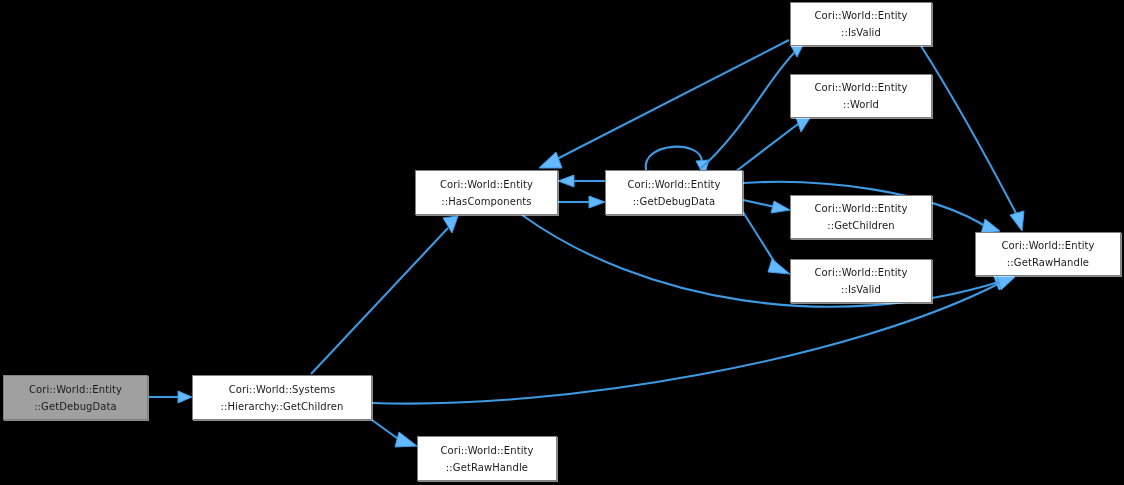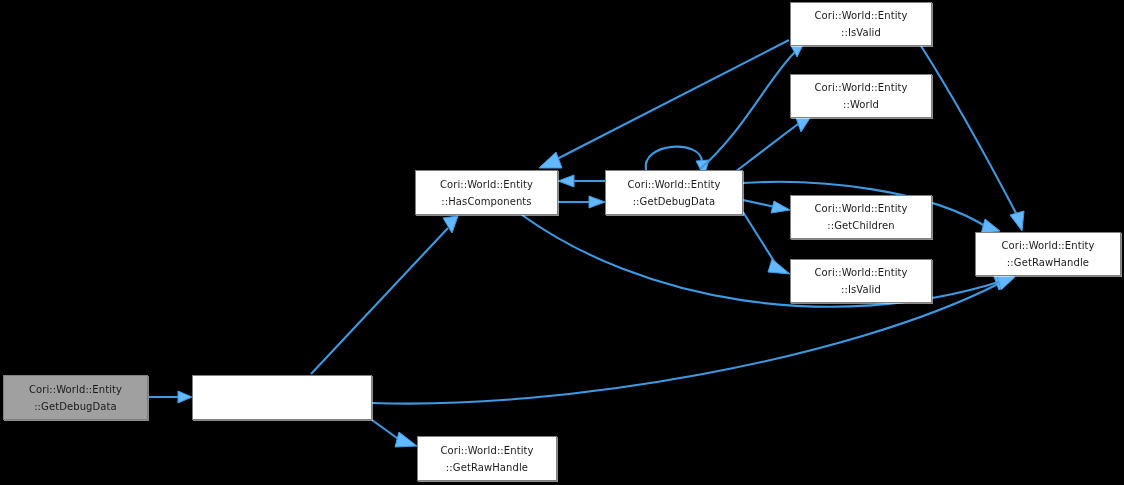--- a/index.html
+++ b/index.html
@@ -139,20 +139,22 @@
     </g>
 
   </svg>
 
   <div class="node highlight" style="left:3px; top:375px; width:145px; height:45px;">
     <span class="ln">Cori::World::Entity</span>
     <span class="ln">::GetDebugData</span>
   </div>
 
   <div class="node" style="left:192px; top:375px; width:180px; height:45px;">
+    <span class="ln">Cori::World::Systems</span>
+    <span class="ln">::Hierarchy::GetChildren</span>
   </div>
 
   <div class="node" style="left:415px; top:170px; width:143px; height:45px;">
     <span class="ln">Cori::World::Entity</span>
     <span class="ln">::HasComponents</span>
   </div>
 
   <div class="node" style="left:605px; top:170px; width:138px; height:45px;">
     <span class="ln">Cori::World::Entity</span>
     <span class="ln">::GetDebugData</span>

